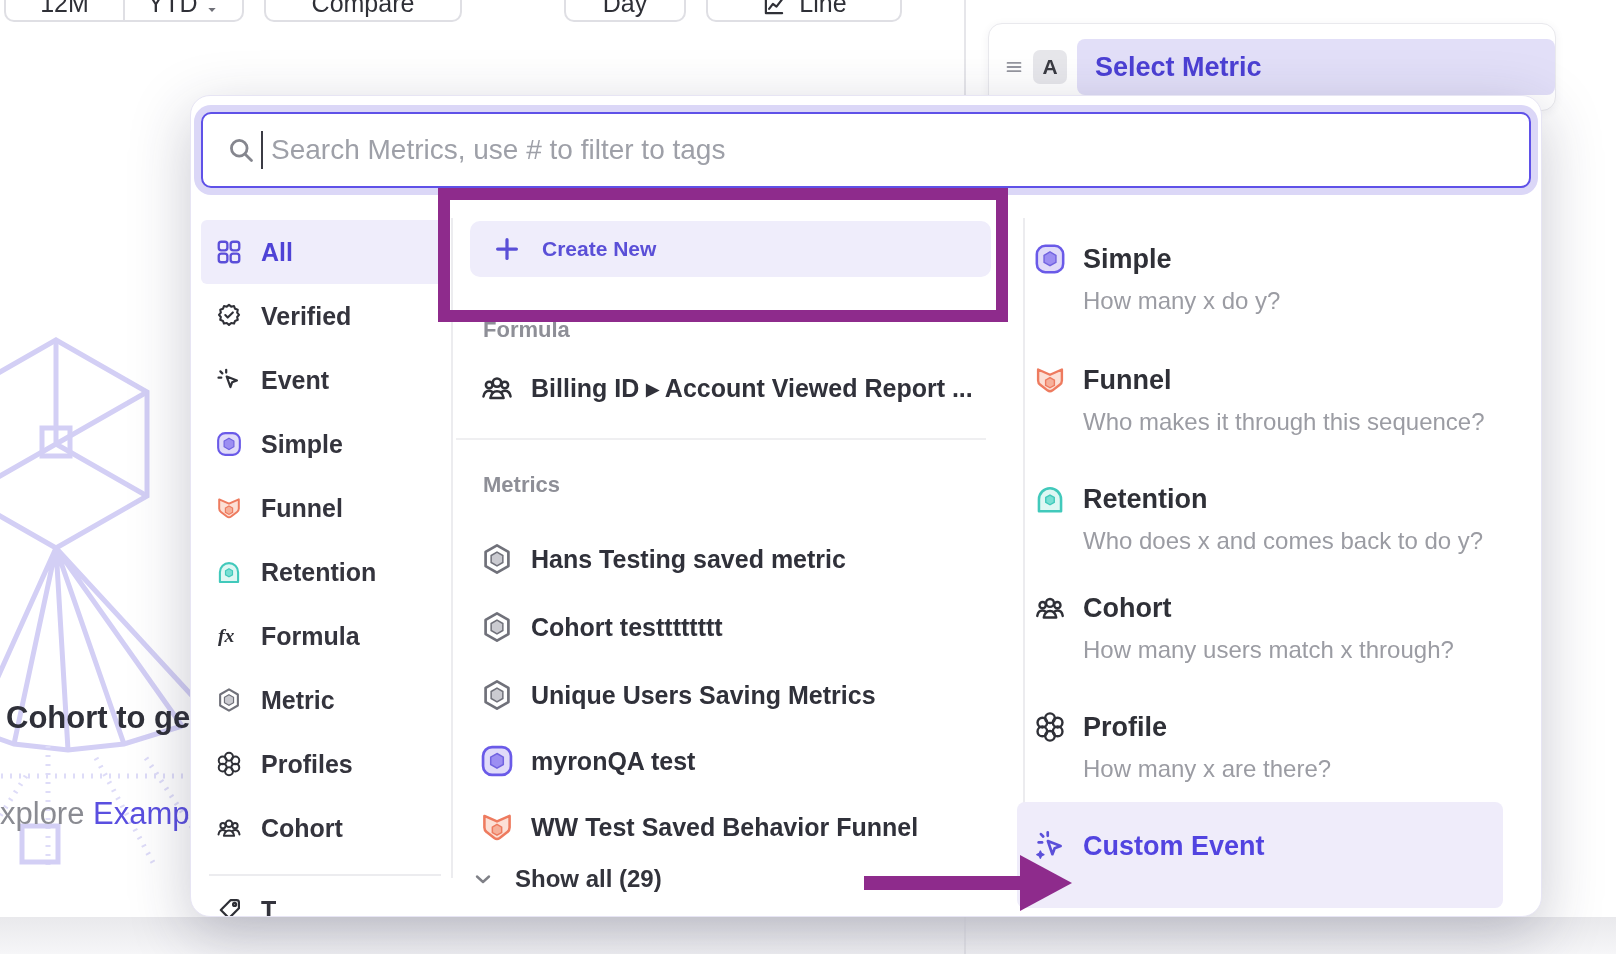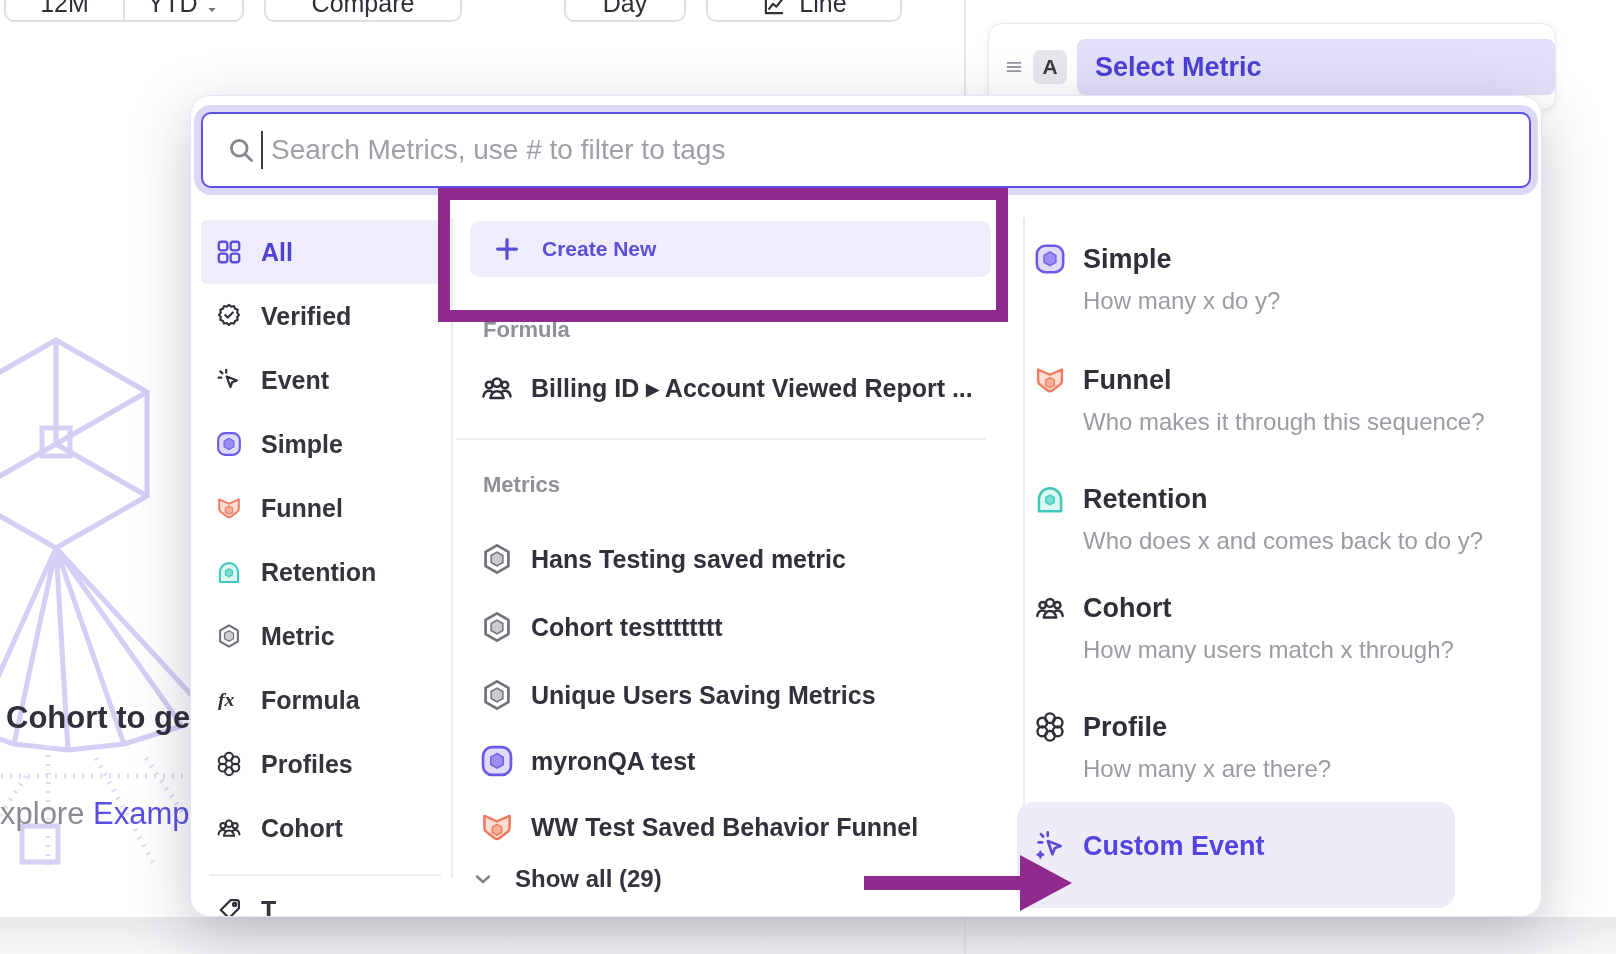--- a/index.html
+++ b/index.html
@@ -69,22 +69,22 @@
   .mid-row .ic{width:36px;height:36px;flex:0 0 36px;}
   .mid-hdiv{position:absolute;left:-14px;top:342px;width:530px;height:1.5px;background:#efeff1;}
   .show-all{position:absolute;left:1px;top:766px;height:34px;display:flex;align-items:center;gap:20px;
         font-size:24px;font-weight:600;color:#33343c;cursor:pointer;}
 
   .rightcol{position:absolute;left:0;top:0;}
   .rgroup{position:absolute;left:842px;width:480px;cursor:pointer;}
   .rgroup .ic{position:absolute;left:0;top:0;width:34px;height:34px;}
   .rgroup .rtitle{margin-left:50px;font-size:27px;font-weight:600;color:#2f3037;line-height:34px;}
   .rgroup .rdesc{margin-left:50px;margin-top:10px;font-size:24px;color:#9b9ca3;line-height:30px;}
-  .custom-hl{position:absolute;left:826px;top:706px;width:438px;height:106px;background:#efecfa;
-        border-radius:16px;cursor:pointer;}
+  .custom-hl{position:absolute;left:826px;top:706px;width:486px;height:106px;background:#efecfa;
+        border-radius:8px;cursor:pointer;}
   .custom-hl .rgroup{left:16px;top:27px;position:absolute;}
   .custom-hl .rtitle{color:#5244e0;}
 
   
   .anno-rect{position:absolute;left:438px;top:188px;width:570px;height:134px;
         border:12px solid #8e2b8c;box-sizing:border-box;z-index:30;pointer-events:none;}
   .anno-arrow-tail{position:absolute;left:864px;top:876px;width:158px;height:14px;background:#8e2b8c;z-index:30;}
   .anno-arrow-head{position:absolute;left:1020px;top:855px;width:0;height:0;z-index:30;
         border-top:28px solid transparent;border-bottom:28px solid transparent;border-left:52px solid #8e2b8c;}
 
@@ -306,30 +306,30 @@
           </svg>
         <span>Funnel</span>
         </div>
       <div class="sb-item">
         <svg class="ic">
             <use href="#i-retention"></use>
           </svg>
         <span>Retention</span>
         </div>
       <div class="sb-item">
+        <svg class="ic" style="color:#2f3037">
+            <use href="#i-formula"></use>
+          </svg>
+        <span>Formula</span>
+        </div>
+      <div class="sb-item">
         <svg class="ic">
             <use href="#i-metric"></use>
           </svg>
         <span>Metric</span>
-        </div>
-      <div class="sb-item">
-        <svg class="ic" style="color:#2f3037">
-            <use href="#i-formula"></use>
-          </svg>
-        <span>Formula</span>
         </div>
       <div class="sb-item">
         <svg class="ic" style="color:#2f3037">
             <use href="#i-profiles"></use>
           </svg>
         <span>Profiles</span>
         </div>
       <div class="sb-item">
         <svg class="ic" style="color:#2f3037">
             <use href="#i-cohort"></use>

